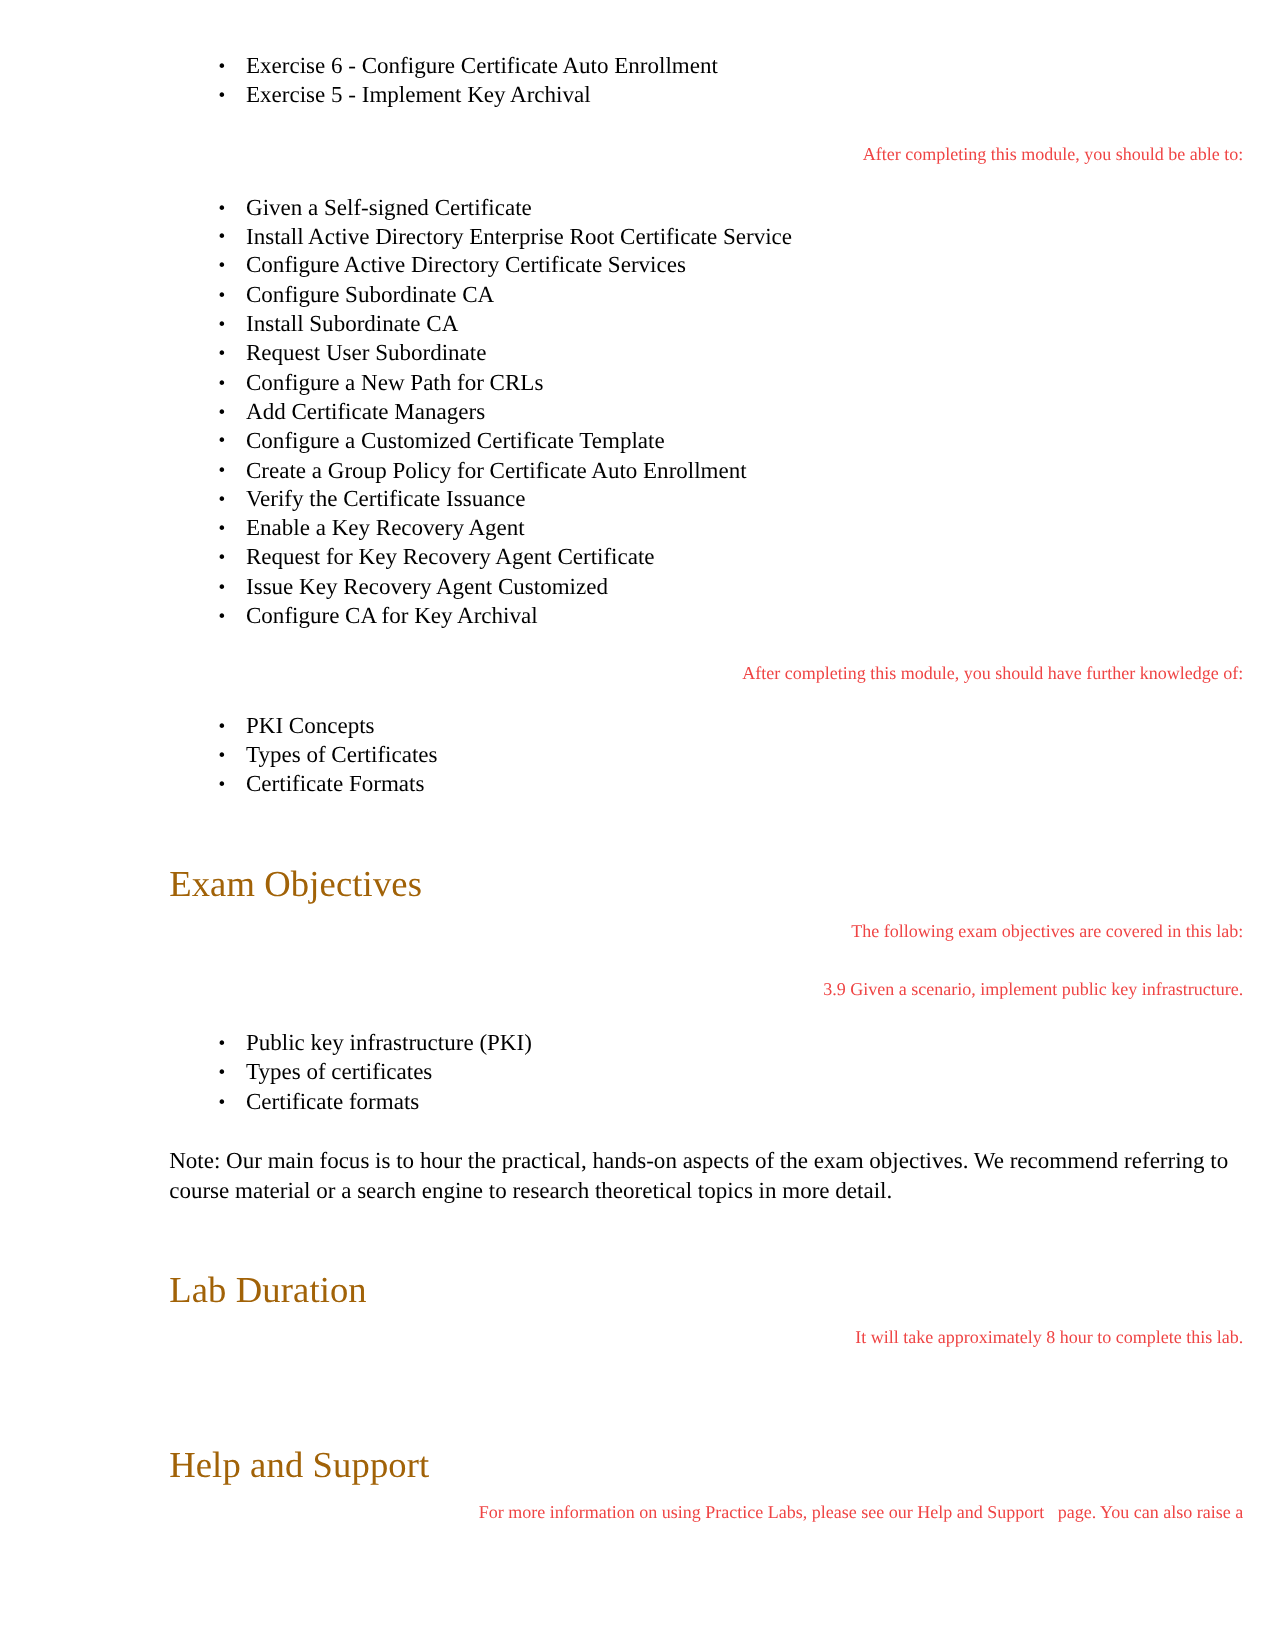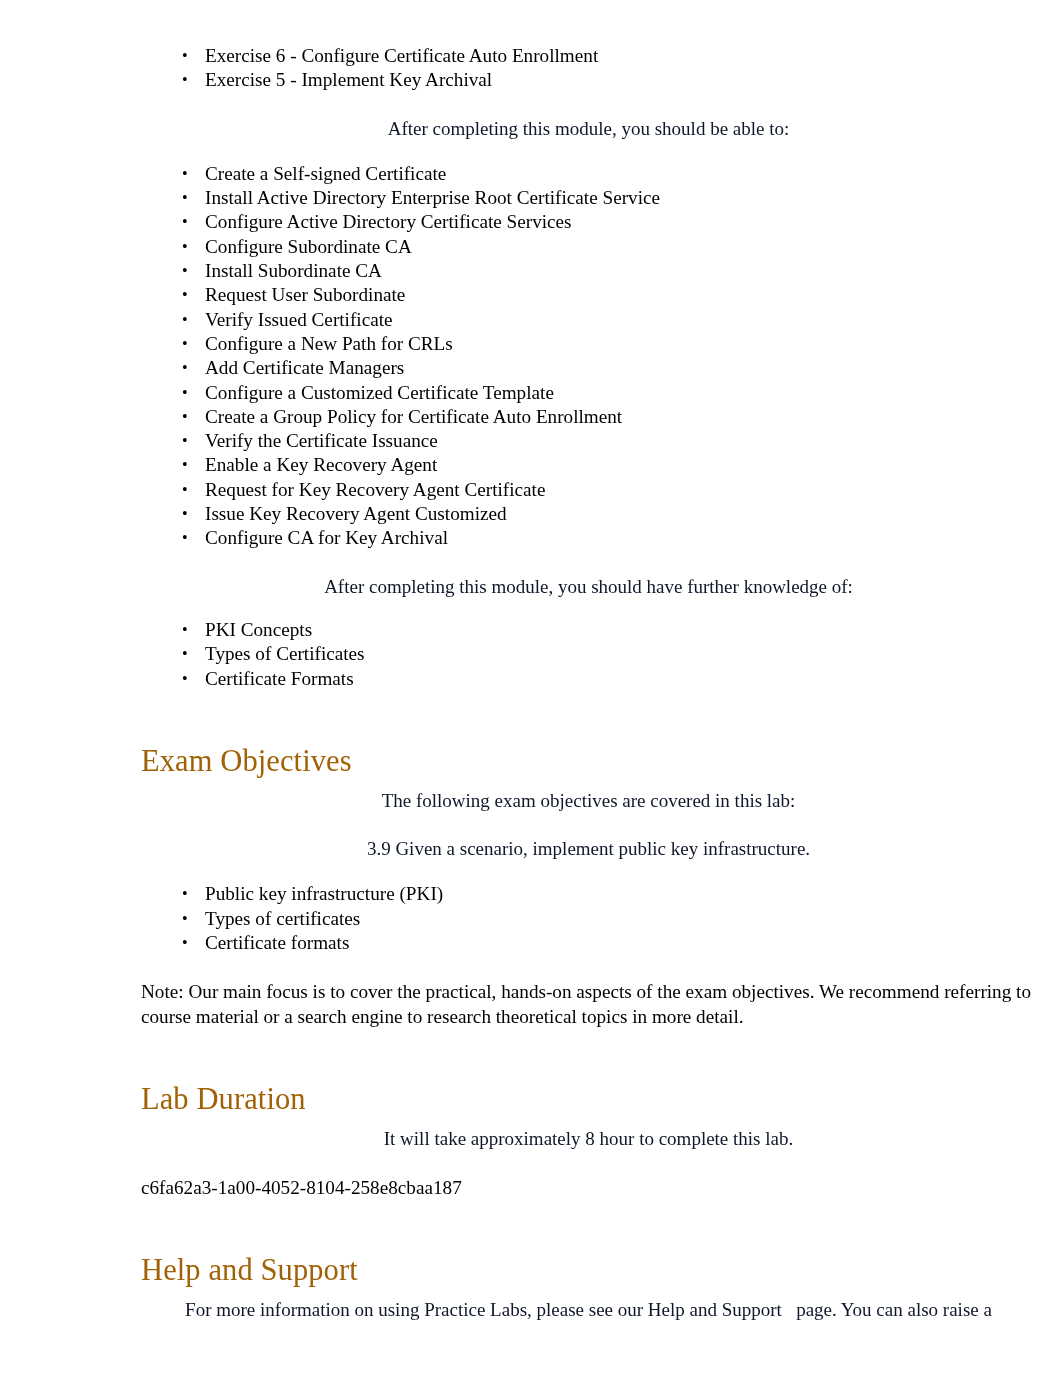--- a/index.html
+++ b/index.html
@@ -16,25 +16,25 @@
   }
   .page {
     position: relative;
     width: 1062px;
     height: 1208px;
     box-sizing: border-box;
     padding: 44px 70px 0 97px;
     margin-left: 44px;
   }
   .para {
-    font-size: 19px;
+    font-size: 15px;
     line-height: 24.3px;
     margin: 0;
-    color: #0f172a;
-    text-align: center;
+    color: #ef4444;
+    text-align: right;
   }
   ul.bullets {
     list-style: none;
     margin: 0;
     padding: 0;
   }
   ul.bullets li {
     position: relative;
     font-size: 19.2px;
     line-height: 24.3px;
@@ -99,27 +99,26 @@
     <li><span>Exercise 5 - Implement Key Archival</span></li>
   </ul>
 
   <div class="gap-24"></div>
 
   <p class="para">After completing this module, you should be able to:</p>
 
   <div class="list-block-gap"></div>
 
   <ul class="bullets">
-    <li><span>Create a Self-signed Certificate</span></li>
+    <li><span>Given a Self-signed Certificate</span></li>
     <li><span>Install Active Directory Enterprise Root Certificate Service</span></li>
     <li><span>Configure Active Directory Certificate Services</span></li>
     <li><span>Configure Subordinate CA</span></li>
     <li><span>Install Subordinate CA</span></li>
     <li><span>Request User Subordinate</span></li>
-    <li><span>Verify Issued Certificate</span></li>
     <li><span>Configure a New Path for CRLs</span></li>
     <li><span>Add Certificate Managers</span></li>
     <li><span>Configure a Customized Certificate Template</span></li>
     <li><span>Create a Group Policy for Certificate Auto Enrollment</span></li>
     <li><span>Verify the Certificate Issuance</span></li>
     <li><span>Enable a Key Recovery Agent</span></li>
     <li><span>Request for Key Recovery Agent Certificate</span></li>
     <li><span>Issue Key Recovery Agent Customized</span></li>
     <li><span>Configure CA for Key Archival</span></li>
   </ul>
@@ -151,33 +150,32 @@
   <div class="list-block-gap"></div>
 
   <ul class="bullets">
     <li><span>Public key infrastructure (PKI)</span></li>
     <li><span>Types of certificates</span></li>
     <li><span>Certificate formats</span></li>
   </ul>
 
   <div class="gap-24"></div>
 
-  <p class="note-para">Note: Our main focus is to cover the practical, hands-on aspects of the exam objectives. We recommend referring to course material or a search engine to research theoretical topics in more detail.</p>
+  <p class="note-para">Note: Our main focus is to hour the practical, hands-on aspects of the exam objectives. We recommend referring to course material or a search engine to research theoretical topics in more detail.</p>
 
   <div class="h-gap-before"></div>
 
   <h2 class="section-heading">Lab Duration</h2>
 
   <div class="h-gap-after"></div>
 
   <p class="para">It will take approximately 8 hour  to complete this lab.</p>
 
   <div class="gap-24"></div>
 
-  <p class="guid">c6fa62a3-1a00-4052-8104-258e8cbaa187</p>
 
   <div class="h-gap-before"></div>
 
   <h2 class="section-heading">Help and Support</h2>
 
   <div class="h-gap-after"></div>
 
   <p class="para"><span>For more information on using Practice Labs, please see our </span><span>Help and Support</span><span class="wide-space">   page. You can also raise a</span></p>
 
 </div>

